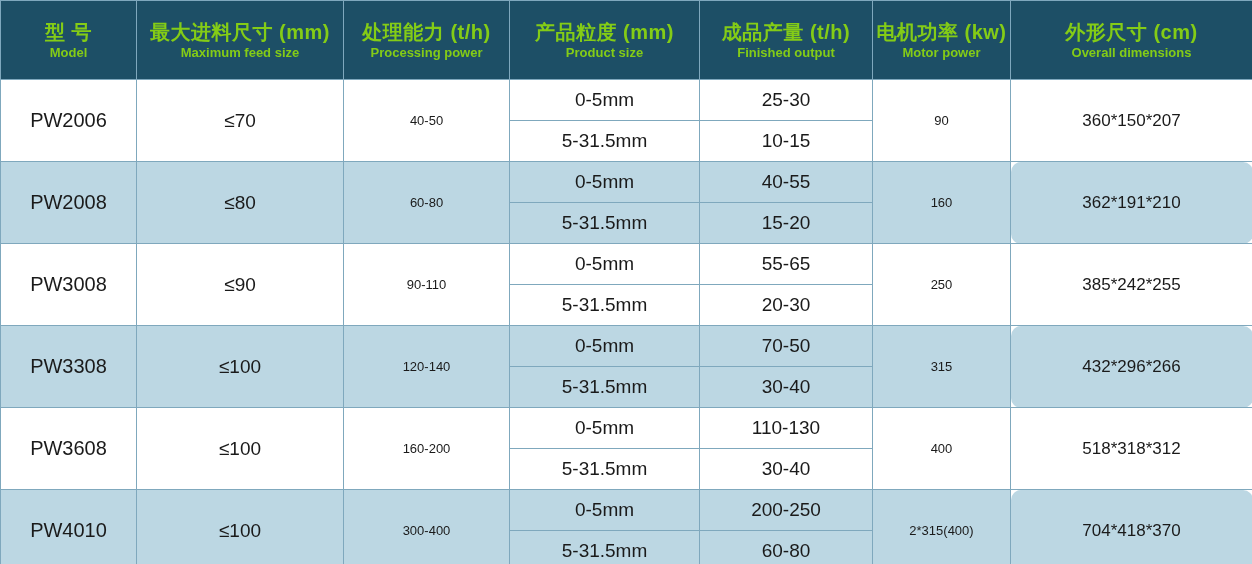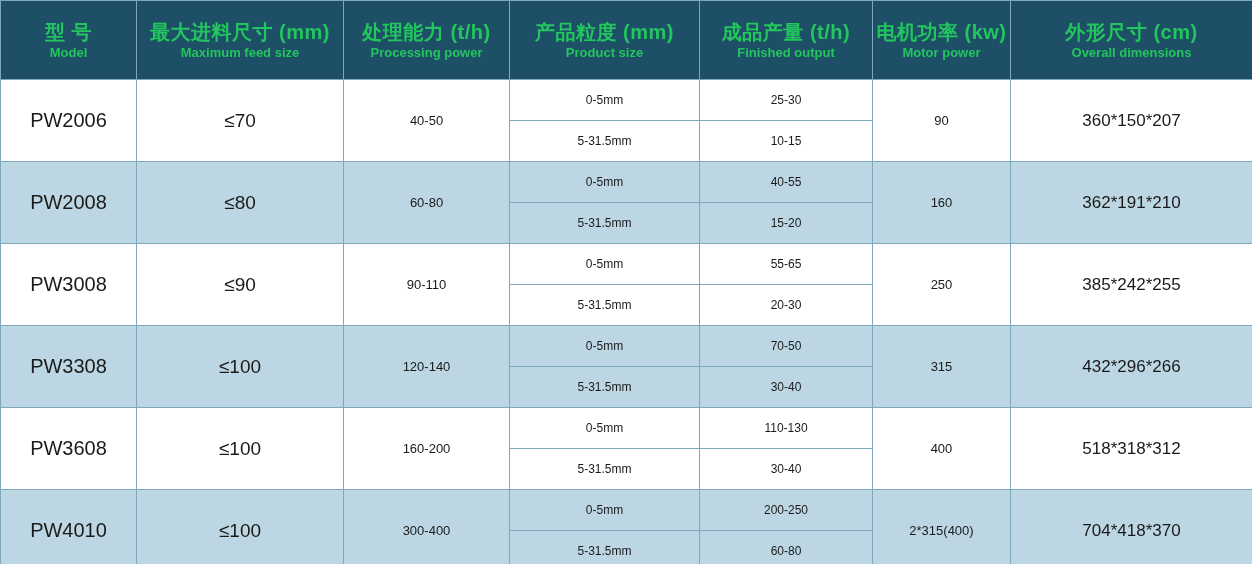--- a/index.html
+++ b/index.html
@@ -21,21 +21,21 @@
     table-layout: fixed;
   }
   table.spec td, table.spec th {
     border: 1px solid #7fa8bd;
     text-align: center;
     vertical-align: middle;
     padding: 0;
   }
   thead th {
     background: #1d4f66;
-    color: #22c55e;
+    color: #84cc16;
     border: 1px solid #1d4f66;
     height: 78px;
     padding: 4px 2px;
   }
   .hdr-cn {
     font-size: 20px;
     font-weight: bold;
     letter-spacing: 0.5px;
     line-height: 1.25;
     white-space: nowrap;
@@ -47,22 +47,22 @@
     line-height: 1.2;
     white-space: nowrap;
   }
   tbody td {
     font-size: 13px;
     height: 40px;
   }
   tr.band-light td { background: #ffffff; }
   tr.band-blue td { background: #bcd7e3; }
   .cell-model { font-size: 20px; }
-  .cell-wide { font-size: 17px; }
-  td.sub-cell { font-size: 12px; }
+  .cell-wide { font-size: 17px; border-radius: 10px; }
+  td.sub-cell { font-size: 19px; }
   .le { font-size: 19px; }
 </style>
 </head>
 <body>
 
 <table class="spec">
   <colgroup>
     <col style="width:136px">
     <col style="width:207px">
     <col style="width:166px">

